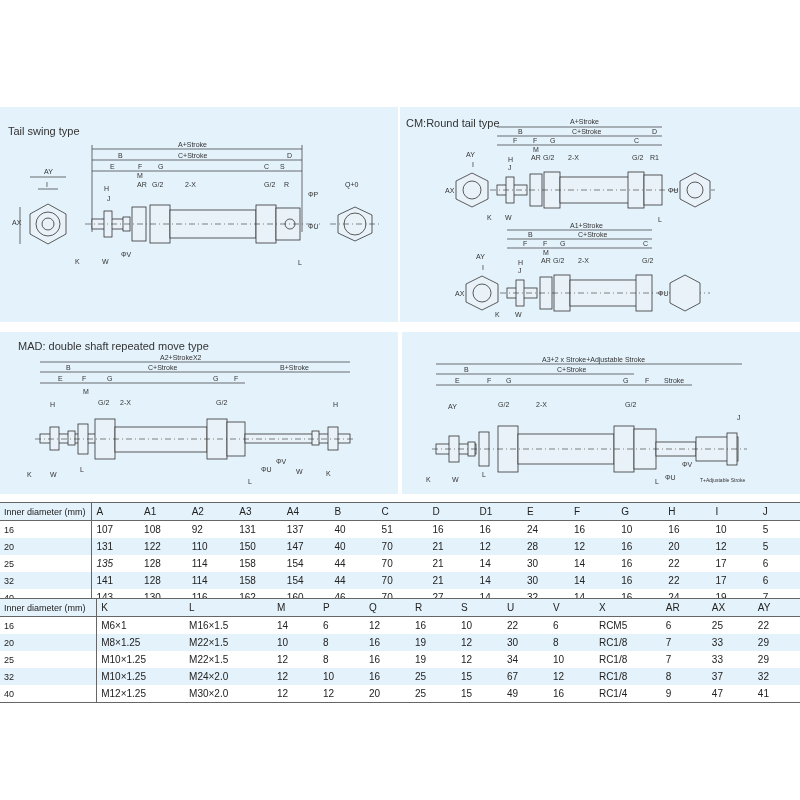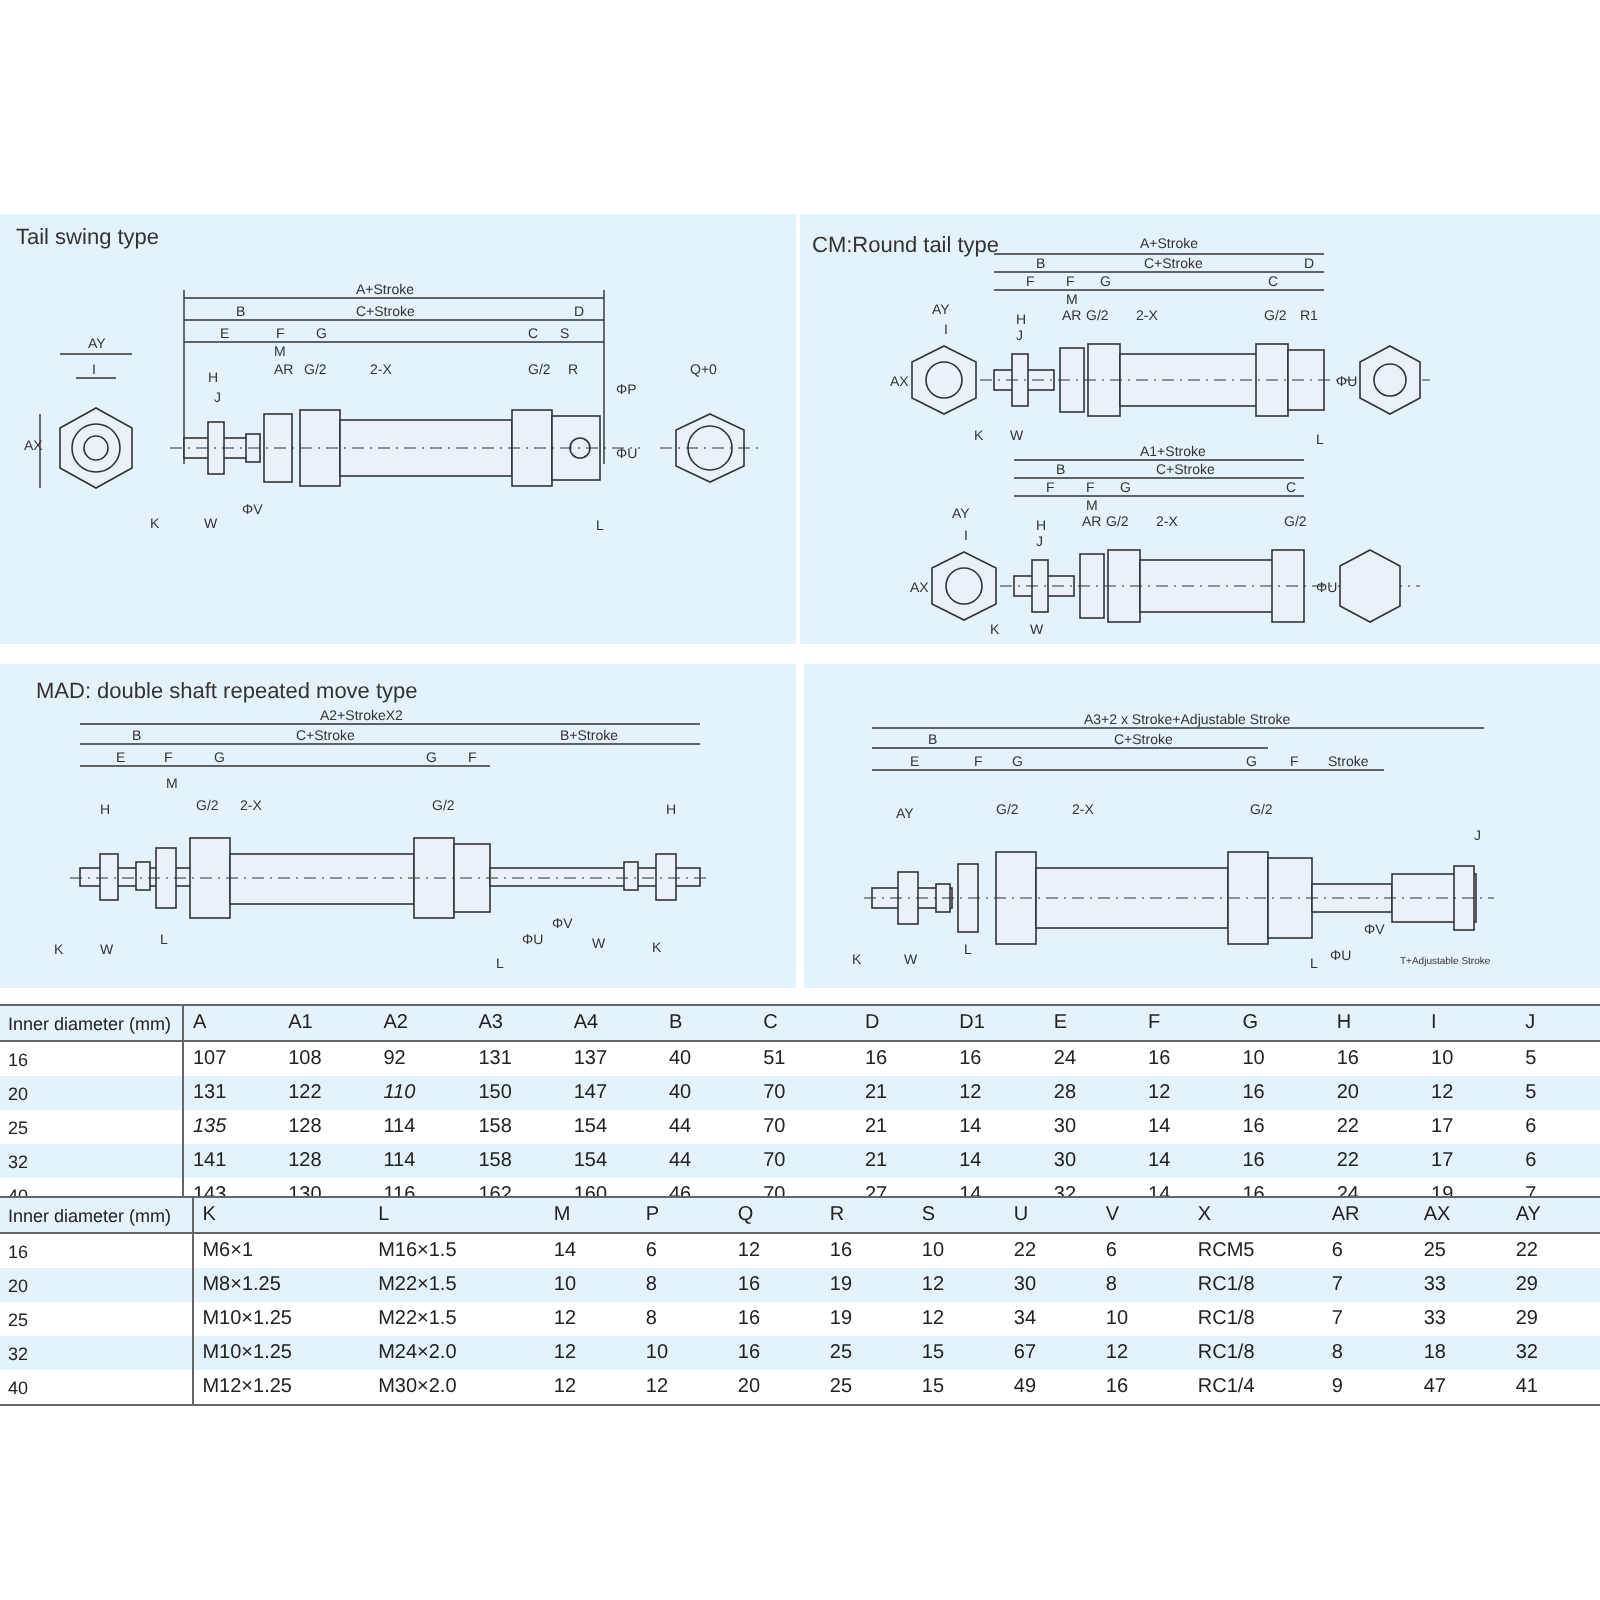--- a/index.html
+++ b/index.html
@@ -1,18 +1,18 @@
 <!DOCTYPE html>
 <html><head>
 <meta charset="utf-8">
 <style>
   html,body{margin:0;padding:0;background:#ffffff;}
   body{width:800px;height:800px;position:relative;overflow:hidden;font-family:"Liberation Sans",sans-serif;color:#222;}
   .panel{position:absolute;background:#e4f2fb;}
-  .panel-title{position:absolute;left:8px;top:6px;font-size:11px;color:#333;}
+  .panel-title{position:absolute;left:8px;top:18px;font-size:11px;color:#333;}
   .panel svg{position:absolute;left:0;top:0;}
   .dim{font-size:7px;fill:#333;font-family:"Liberation Sans",sans-serif;}
   .ln{stroke:#333;stroke-width:0.7;fill:none;}
   .body{stroke:#333;stroke-width:0.8;fill:#e8f2f8;}
   .dash{stroke:#333;stroke-width:0.6;stroke-dasharray:6 3 1 3;fill:none;}
   table.spec{position:absolute;left:0;width:800px;border-collapse:collapse;font-size:10px;color:#222;}
   table.spec td{padding:0 0 0 4px;height:17px;white-space:nowrap;}
   table.spec tr.hd td{background:#e4f2fb;border-top:1px solid #666;border-bottom:1px solid #666;}
   table.spec tr.alt td{background:#e4f2fb;}
   table.spec tr td:first-child{border-right:1px solid #666;width:88px;font-size:9px;}
@@ -280,21 +280,21 @@
         <td style="width: 46px;">16</td>
         <td style="width: 46px;">10</td>
         <td style="width: 46px;">16</td>
         <td style="width: 46px;">10</td>
         <td style="width: 40px;">5</td>
       </tr>
       <tr class="alt">
         <td style="width: 88px;">20</td>
         <td style="width: 46px;">131</td>
         <td style="width: 46px;">122</td>
-        <td style="width: 46px; font-style: italic;">110</td>
+        <td style="width: 46px;">110</td>
         <td style="width: 46px;">150</td>
         <td style="width: 46px;">147</td>
         <td style="width: 46px;">40</td>
         <td style="width: 50px;">70</td>
         <td style="width: 46px;">21</td>
         <td style="width: 46px;">12</td>
         <td style="width: 46px;">28</td>
         <td style="width: 46px;">12</td>
         <td style="width: 46px;">16</td>
         <td style="width: 46px;">20</td>
@@ -430,21 +430,21 @@
         <td style="width: 80px;">M24×2.0</td>
         <td style="width: 40px;">12</td>
         <td style="width: 40px;">10</td>
         <td style="width: 40px;">16</td>
         <td style="width: 40px;">25</td>
         <td style="width: 40px;">15</td>
         <td style="width: 40px;">67</td>
         <td style="width: 40px;">12</td>
         <td style="width: 60px;">RC1/8</td>
         <td style="width: 40px;">8</td>
-        <td style="width: 40px;">18</td>
+        <td style="width: 40px;">37</td>
         <td style="width: 40px;">32</td>
       </tr>
       <tr class=" last">
         <td style="width: 88px;">40</td>
         <td style="width: 80px;">M12×1.25</td>
         <td style="width: 80px; margin-left: 25px;">M30×2.0</td>
         <td style="width: 40px;">12</td>
         <td style="width: 40px;">12</td>
         <td style="width: 40px;">20</td>
         <td style="width: 40px;">25</td>

